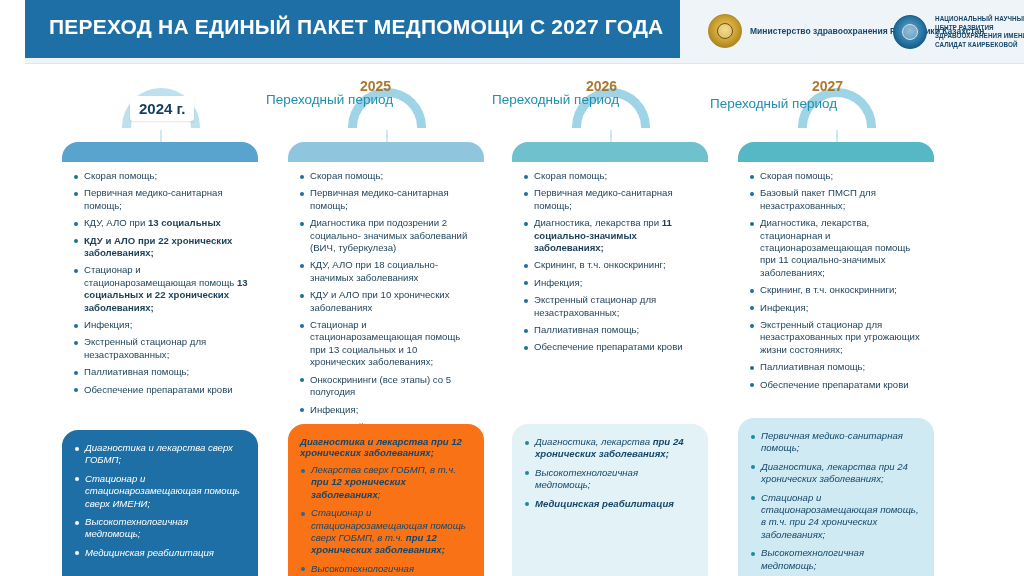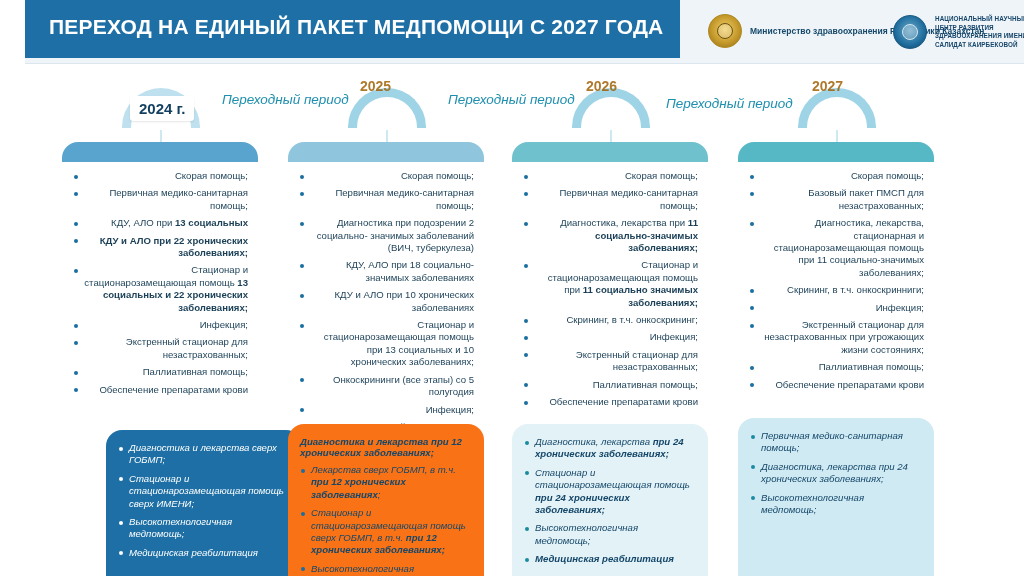--- a/index.html
+++ b/index.html
@@ -104,23 +104,23 @@
   }
   .year-ghost {
     position: absolute;
     font-weight: bold;
     color: #a16207;
     font-size: 14px;
     opacity: .85;
   }
   .transition-label {
     position: absolute;
-    font-style: italic;
     font-size: 13.5px;
     color: #1e8fae;
+    margin-left: 44px;
   }
   .arc {
     position: absolute;
     width: 78px;
     height: 40px;
     border-top-left-radius: 78px 78px;
     border-top-right-radius: 78px 78px;
     border: 9px solid #bfe0ee;
     border-bottom: none;
     box-sizing: border-box;
@@ -156,21 +156,20 @@
     margin: 0;
     padding: 0;
   }
   ul.items li {
     position: relative;
     padding-left: 12px;
     margin-bottom: 5px;
     font-size: 9.6px;
     line-height: 12.4px;
     color: #1a3f56;
-    text-align: right;
   }
   ul.items li::before {
     content: "";
     position: absolute;
     left: 2px;
     top: 4.5px;
     width: 4px;
     height: 4px;
     border-radius: 50%;
     background: #1b6ea0;
@@ -216,21 +215,20 @@
     top: 4.5px;
     width: 4px;
     height: 4px;
     border-radius: 50%;
   }
   #osms1 {
     left: 62px; top: 430px;
     background: #1d6fa5;
     color: #ffffff;
     height: 146px;
-    margin-left: 44px;
   }
   #osms1 li::before { background: #ffffff; }
   #osms2 {
     left: 288px; top: 424px;
     background: #f97316;
     color: #15476a;
     height: 152px;
   }
   #osms2 li::before { background: #1b6ea0; }
   #osms3 {
@@ -332,21 +330,20 @@
   </div>
 </div>
 
 <div class="column" id="col3">
   <div class="card-top" style="background: rgb(111, 193, 205);"></div>
   <div class="card-body">
     <ul class="items">
         <li>Скорая помощь;</li>
         <li>Первичная медико-санитарная помощь;</li>
         <li>Диагностика, лекарства при <b>11 социально-значимых заболеваниях;</b></li>
-        <li>Стационар и стационарозамещающая помощь при <b>11 социально значимых заболеваниях;</b></li>
         <li>Скрининг, в т.ч. онкоскрининг;</li>
         <li>Инфекция;</li>
         <li>Экстренный стационар для незастрахованных;</li>
         <li>Паллиативная помощь;</li>
         <li>Обеспечение препаратами крови</li>
       </ul>
   </div>
 </div>
 
 <div class="column" id="col4">
@@ -381,26 +378,26 @@
       <li>Лекарства сверх ГОБМП, в т.ч. <b>при 12 хронических заболеваниях</b>;</li>
       <li>Стационар и стационарозамещающая помощь сверх ГОБМП, в т.ч. <b>при 12 хронических заболеваниях;</b></li>
       <li>Высокотехнологичная</li>
     </ul>
 </div>
 
 <div class="osms-box" id="osms3">
 
   <ul>
       <li>Диагностика, лекарства <b>при 24 хронических заболеваниях;</b></li>
-      <li>Стационар и стационарозамещающая помощь <b>при 24 хронических заболеваниях;</b></li>
       <li>Высокотехнологичная медпомощь;</li>
       <li><b>Медицинская реабилитация</b></li>
     </ul>
 </div>
 
 <div class="osms-box" id="osms4">
 
   <ul>
       <li>Первичная медико-санитарная помощь;</li>
       <li>Диагностика, лекарства при 24 хронических заболеваниях;</li>
+      <li>Стационар и стационарозамещающая помощь, в т.ч. при 24 хронических заболеваниях;</li>
       <li>Высокотехнологичная медпомощь;</li>
     </ul>
 </div>
 
 </body></html>

